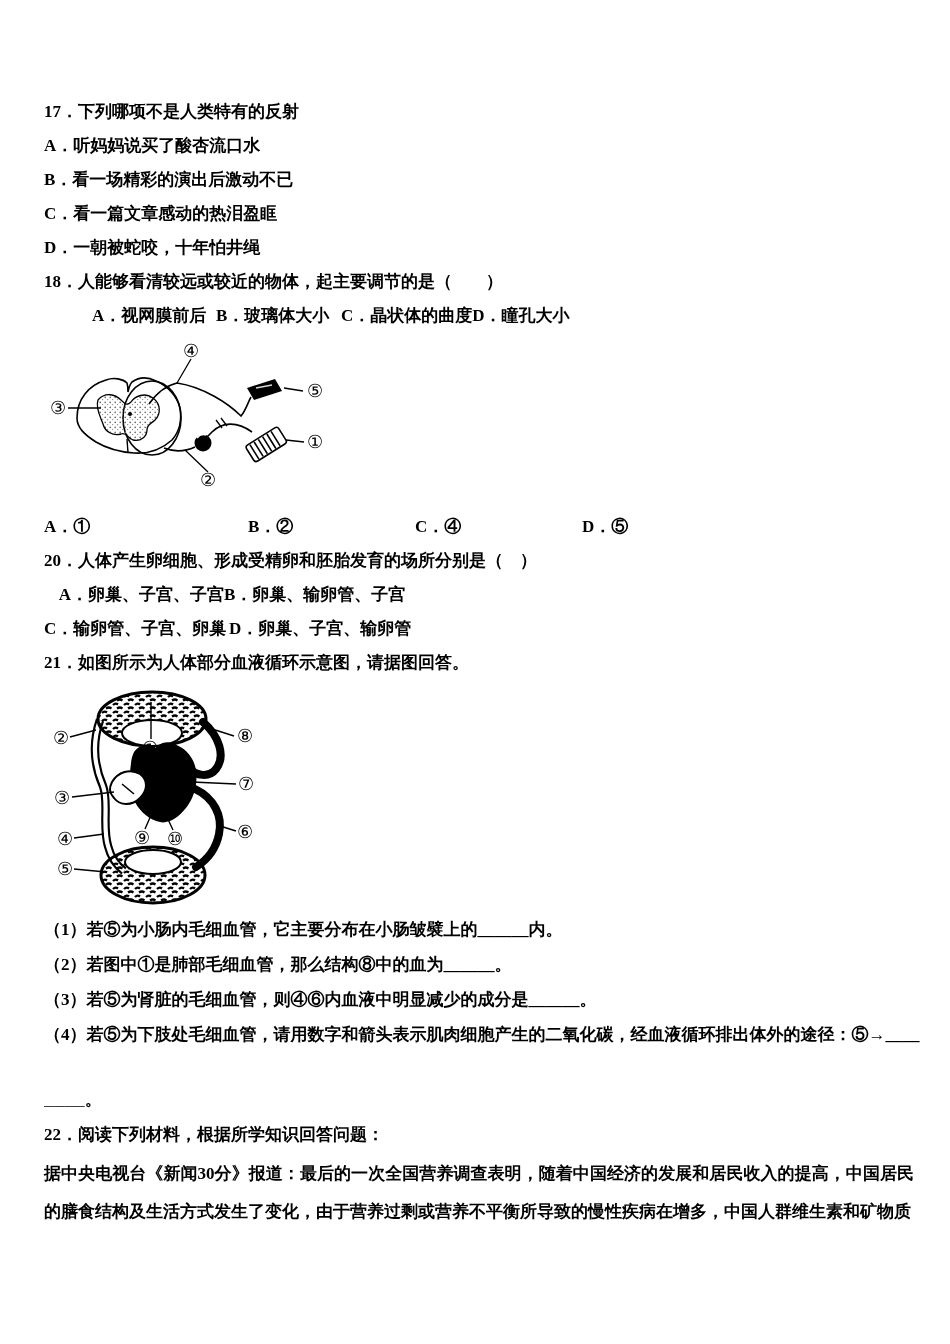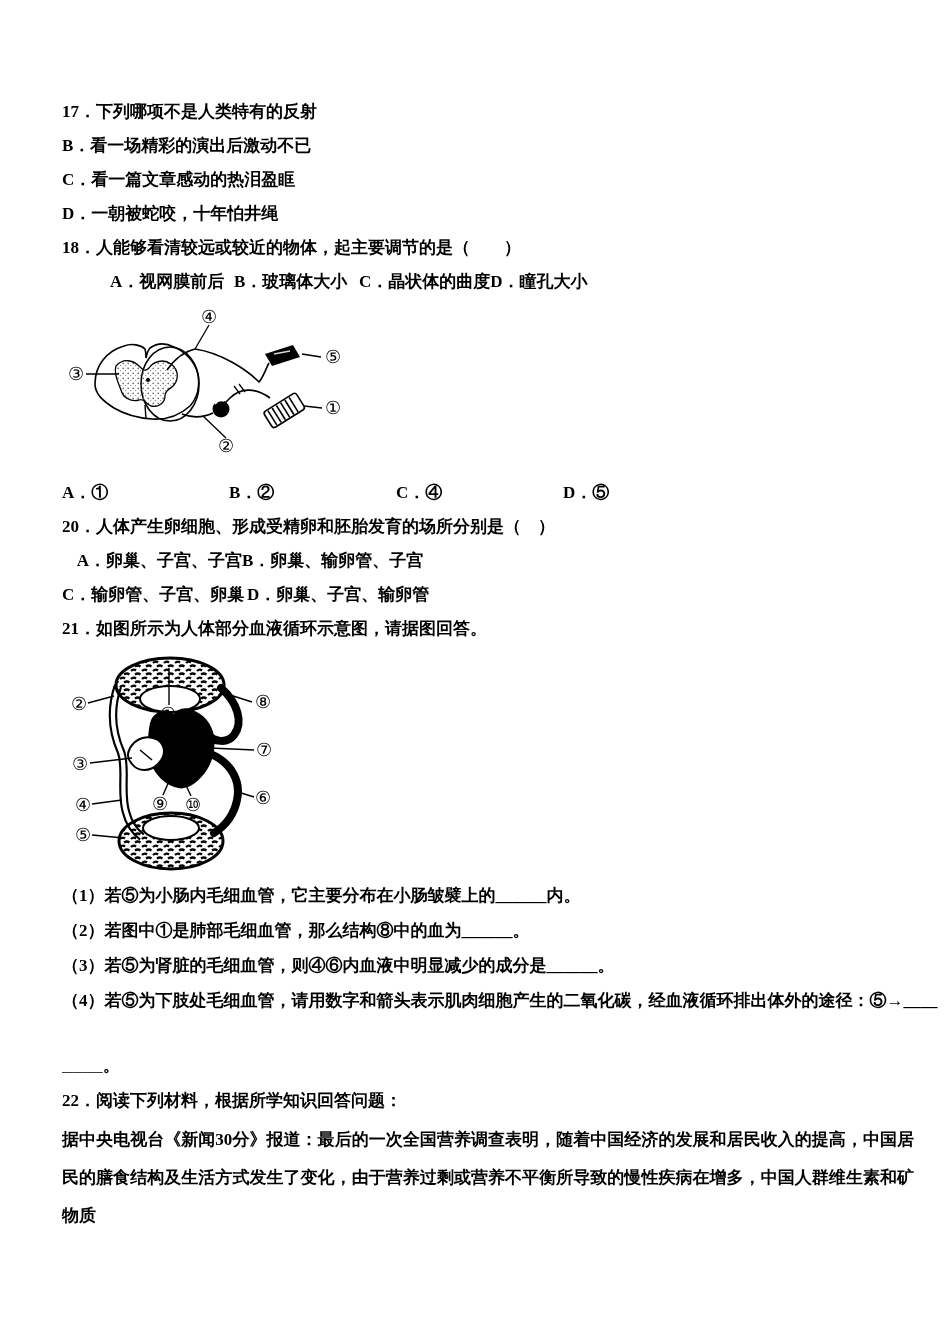--- a/index.html
+++ b/index.html
@@ -2,46 +2,47 @@
 <html><head>
 <meta charset="utf-8">
 <style>
   html,body{margin:0;padding:0;background:#fff;}
   body{
     width:950px;height:1344px;
     font-family:"Liberation Serif","DejaVu Serif",serif;
     color:#000;
     overflow:hidden;
   }
-  .content{padding:95px 36px 0 62px;font-size:17px;font-weight:700;}
+  .content{padding:95px 36px 0 44px;font-size:17px;font-weight:700;}
   .line{line-height:34px;white-space:nowrap;}
   .sub{line-height:35px;white-space:nowrap;}
   .optrow{display:flex;line-height:34px;}
   .optrow span{white-space:nowrap;}
   .row18 span:nth-child(1){min-width:124px;margin-left:48px;}
   .row18 span:nth-child(2){min-width:125px;}
   .row18 span:nth-child(3){min-width:124px;}
   .row19 span:nth-child(1){min-width:167px;}
-  .row19 span:nth-child(2){min-width:167px;}
+  .row19 span:nth-child(2){min-width:167px;margin-left:37px;}
   .row19 span:nth-child(3){min-width:167px;}
   .row20a span:nth-child(1){min-width:180px;text-align:right;}
   .row20b span:nth-child(1){min-width:185px;}
   .fig{display:block;}
   .fig1{margin:3px 0 2px 0;}
   .fig2{margin:6px 0 4px 2px;}
   .material{line-height:38px;text-align:justify;margin-top:3px;font-weight:700;}
   .gap-top{margin-top:31px;font-family:Liberation Mono, monospace;}
   svg text{font-family:"Liberation Serif","DejaVu Serif",serif;font-weight:400;}
 </style>
 </head>
 <body>
 
 <div class="content">
 
   <div class="line">17．下列哪项不是人类特有的反射</div>
+  <div class="line">A．听妈妈说买了酸杏流口水</div>
   <div class="line">B．看一场精彩的演出后激动不已</div>
   <div class="line">C．看一篇文章感动的热泪盈眶</div>
   <div class="line">D．一朝被蛇咬，十年怕井绳</div>
 
   <div class="line">18．人能够看清较远或较近的物体，起主要调节的是（　　）</div>
   <div class="optrow row18">
     <span>A．视网膜前后</span>
     <span>B．玻璃体大小</span>
     <span>C．晶状体的曲度</span>
     <span>D．瞳孔大小</span>

